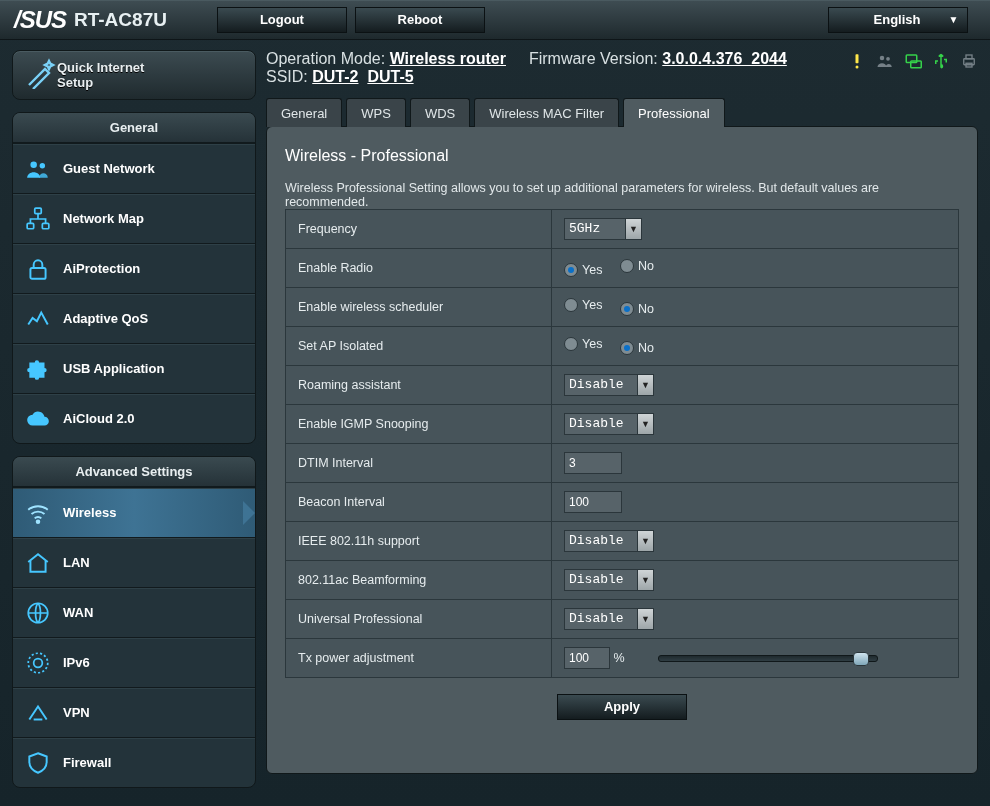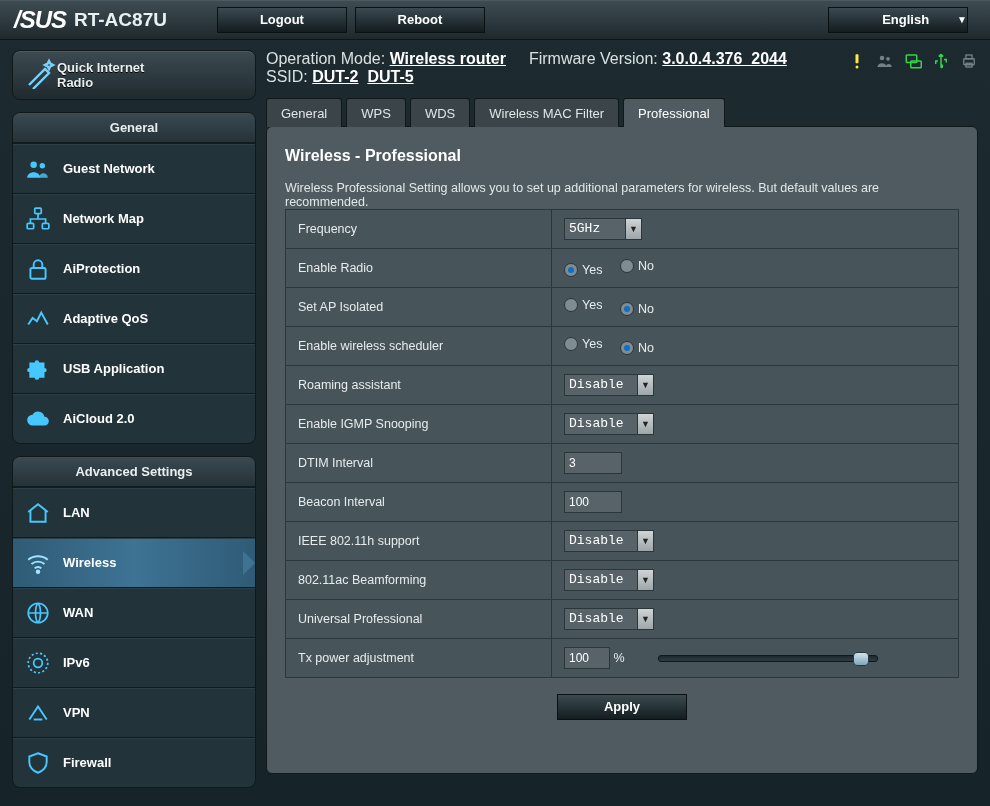--- a/index.html
+++ b/index.html
@@ -21,21 +21,21 @@
   .topbar .spacer1{width:50px;}
   .pill{
     background:linear-gradient(#3a4a50,#141c1f);
     border:1px solid #0b1113;border-radius:0;
     color:#fff;text-align:center;
     height:26px;line-height:24px;cursor:pointer;
     font-weight:bold;font-size:13px;
     width:130px;margin-right:8px;
   }
   .topbar-right{margin-left:auto;display:flex;align-items:center;}
-  .lang{width:140px;display:flex;align-items:center;justify-content:flex-end;gap:28px;padding-left:36px;}
+  .lang{width:140px;display:flex;align-items:center;justify-content:center;gap:28px;padding-left:36px;}
   .lang .tri{font-size:10px;}
   
   .wrap{display:flex;}
   .left{width:256px;padding:10px 0 0 12px;}
   .right{flex:1;padding:10px 12px 0 10px;}
   
   .quick{
     background:linear-gradient(#3c4b51,#1f2a2e);
     border:1px solid #10181a;border-radius:8px;
     height:50px;display:flex;align-items:center;padding-left:12px;
@@ -92,21 +92,21 @@
     border-radius:3px 3px 0 0;font-size:13px;cursor:pointer;
     color:#e0e6e8;
   }
   .tab.active{background:#4f5b60;color:#fff;}
   
   .card{
     background:#4f5b60;border:1px solid #10181a;border-radius:6px;
     padding:20px 18px 16px;margin-top:-1px;
     min-height:648px;
   }
-  .card h2{font-size:16px;font-weight:bold;color:#fff;margin-bottom:16px;}
+  .card h2{font-size:16px;font-weight:normal;color:#fff;margin-bottom:16px;}
   .card .desc{font-size:12.5px;color:#e2e8ea;margin-bottom:0;}
   .formtable{width:100%;border-collapse:collapse;border:1px solid #2b373c;}
   .formtable tr{height:39px;}
   .formtable td{
     border:1px solid #2b373c;background:#47545a;
     font-size:12.5px;padding:0 12px;vertical-align:middle;
   }
   .formtable td.k{width:266px;color:#e6ecee;}
   .formtable td.v{color:#e6ecee;}
   
@@ -166,21 +166,21 @@
   <div class="left">
     <div class="quick">
       <span class="ic">
         <svg viewBox="0 0 24 24" fill="none" stroke="#7ad1f7" stroke-width="1.8">
             <path d="M3 21l12-12 3 3L6 24"></path>
             <path d="M18 3l1 2 2 1-2 1-1 2-1-2-2-1 2-1z"></path>
           </svg>
       </span>
       <span class="tx">
         <span>Quick Internet</span><br>
-        <span>Radio</span>
+        <span>Setup</span>
       </span>
     </div>
 
     <div class="panel">
       <div class="panel-hdr">General</div>
       <div class="nav-item">
         <span class="ic">
             <svg viewBox="0 0 24 24" fill="#46c7ff">
               <circle cx="8" cy="8" r="3"></circle>
               <circle cx="16" cy="9" r="2.5"></circle>
@@ -231,39 +231,39 @@
             <svg viewBox="0 0 24 24" fill="#46c7ff">
               <path d="M7 18a5 5 0 010-10 6 6 0 0111 2 4 4 0 010 8z"></path>
             </svg>
           </span>
         <span>AiCloud 2.0</span>
       </div>
     </div>
 
     <div class="panel">
       <div class="panel-hdr">Advanced Settings</div>
-      <div class="nav-item">
-        <span class="ic">
-            <svg viewBox="0 0 24 24" fill="none" stroke="#46c7ff" stroke-width="1.8">
-              <path d="M3 11l9-7 9 7"></path>
-              <path d="M5 10v10h14V10"></path>
-            </svg>
-          </span>
-        <span>LAN</span>
-      </div>
       <div class="nav-item active">
         <span class="ic">
             <svg viewBox="0 0 24 24" fill="none" stroke="#9fe3ff" stroke-width="1.8">
               <path d="M3 9a14 14 0 0118 0"></path>
               <path d="M6 13a9 9 0 0112 0"></path>
               <path d="M9 17a4 4 0 016 0"></path>
               <circle cx="12" cy="20" r="1.2" fill="#9fe3ff"></circle>
             </svg>
           </span>
         <span>Wireless</span>
+      </div>
+      <div class="nav-item">
+        <span class="ic">
+            <svg viewBox="0 0 24 24" fill="none" stroke="#46c7ff" stroke-width="1.8">
+              <path d="M3 11l9-7 9 7"></path>
+              <path d="M5 10v10h14V10"></path>
+            </svg>
+          </span>
+        <span>LAN</span>
       </div>
       <div class="nav-item">
         <span class="ic">
             <svg viewBox="0 0 24 24" fill="none" stroke="#46c7ff" stroke-width="1.6">
               <circle cx="12" cy="12" r="9"></circle>
               <path d="M3 12h18M12 3c3 3 3 15 0 18M12 3c-3 3-3 15 0 18"></path>
             </svg>
           </span>
         <span>WAN</span>
       </div>
@@ -370,34 +370,34 @@
                   <span class="radio on"></span>
                   <span>Yes</span>
                 </span>
             <span class="radio-wrap">
                   <span class="radio"></span>
                   <span>No</span>
                 </span>
           </td>
         </tr>
         <tr>
-          <td class="k">Set AP Isolated</td>
+          <td class="k">Enable wireless scheduler</td>
           <td class="v">
             <span class="radio-wrap">
                   <span class="radio"></span>
                   <span>Yes</span>
                 </span>
             <span class="radio-wrap">
                   <span class="radio on"></span>
                   <span>No</span>
                 </span>
           </td>
         </tr>
         <tr>
-          <td class="k">Enable wireless scheduler</td>
+          <td class="k">Set AP Isolated</td>
           <td class="v">
             <span class="radio-wrap">
                   <span class="radio"></span>
                   <span>Yes</span>
                 </span>
             <span class="radio-wrap">
                   <span class="radio on"></span>
                   <span>No</span>
                 </span>
           </td>

